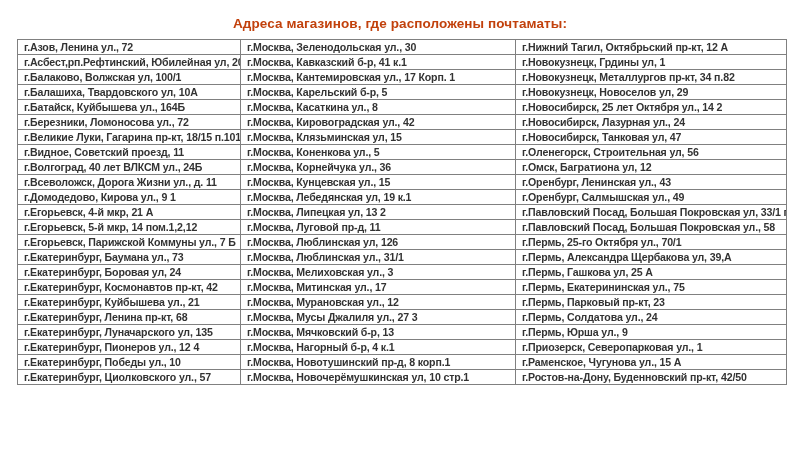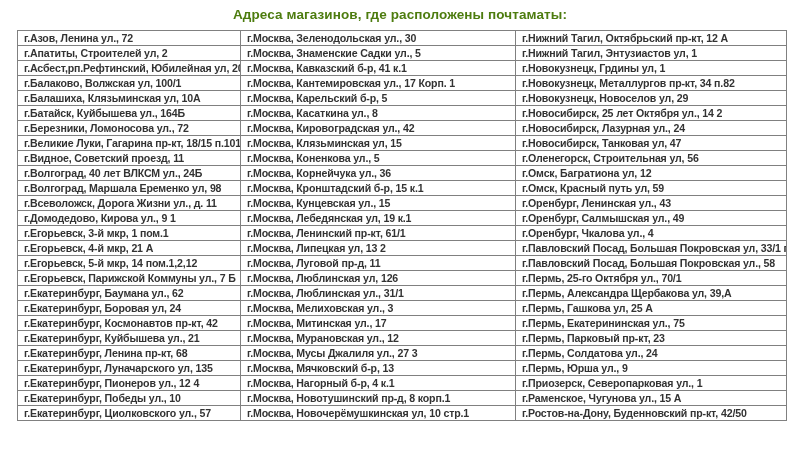--- a/index.html
+++ b/index.html
@@ -4,25 +4,25 @@
 <style>
   * { box-sizing: border-box; margin: 0; padding: 0; }
   html, body {
     width: 800px; height: 463px;
     background: #ffffff;
     font-family: "Liberation Sans", sans-serif;
     overflow: hidden;
   }
   .page { width: 800px; height: 463px; position: relative; }
   .title {
-    padding-top: 7px;
+    padding-top: 16px;
     text-align: center;
     font-size: 13.5px;
     font-weight: 700;
-    color: #4d7c0f;
+    color: #c2410c;
     letter-spacing: 0.1px;
   }
   table.address-table {
     border-collapse: collapse;
     table-layout: fixed;
     margin: 8px 0 0 17px;
     width: 769px;
     height: 337px;
   }
   table.address-table td {
@@ -50,36 +50,31 @@
       <col style="width:275px">
       <col style="width:271px">
     </colgroup>
     <tbody>
         <tr>
           <td>г.Азов, Ленина ул., 72</td>
           <td>г.Москва, Зеленодольская ул., 30</td>
           <td>г.Нижний Тагил, Октябрьский пр-кт, 12 А</td>
         </tr>
         <tr>
-          <td>г.Апатиты, Строителей ул, 2</td>
-          <td>г.Москва, Знаменские Садки ул., 5</td>
-          <td>г.Нижний Тагил, Энтузиастов ул, 1</td>
-        </tr>
-        <tr>
           <td>г.Асбест,рп.Рефтинский, Юбилейная ул, 20</td>
           <td>г.Москва, Кавказский б-р, 41 к.1</td>
           <td>г.Новокузнецк, Грдины ул, 1</td>
         </tr>
         <tr>
           <td>г.Балаково, Волжская ул, 100/1</td>
           <td>г.Москва, Кантемировская ул., 17 Корп. 1</td>
           <td>г.Новокузнецк, Металлургов пр-кт, 34 п.82</td>
         </tr>
         <tr>
-          <td>г.Балашиха, Клязьминская ул, 10А</td>
+          <td>г.Балашиха, Твардовского ул, 10А</td>
           <td>г.Москва, Карельский б-р, 5</td>
           <td>г.Новокузнецк, Новоселов ул, 29</td>
         </tr>
         <tr>
           <td>г.Батайск, Куйбышева ул., 164Б</td>
           <td>г.Москва, Касаткина ул., 8</td>
           <td>г.Новосибирск, 25 лет Октября ул., 14 2</td>
         </tr>
         <tr>
           <td>г.Березники, Ломоносова ул., 72</td>
@@ -95,56 +90,46 @@
           <td>г.Видное, Советский проезд, 11</td>
           <td>г.Москва, Коненкова ул., 5</td>
           <td>г.Оленегорск, Строительная ул, 56</td>
         </tr>
         <tr>
           <td>г.Волгоград, 40 лет ВЛКСМ ул., 24Б</td>
           <td>г.Москва, Корнейчука ул., 36</td>
           <td>г.Омск, Багратиона ул, 12</td>
         </tr>
         <tr>
-          <td>г.Волгоград, Маршала Еременко ул, 98</td>
-          <td>г.Москва, Кронштадский б-р, 15 к.1</td>
-          <td>г.Омск, Красный путь ул, 59</td>
-        </tr>
-        <tr>
           <td>г.Всеволожск, Дорога Жизни ул., д. 11</td>
           <td>г.Москва, Кунцевская ул., 15</td>
           <td>г.Оренбург, Ленинская ул., 43</td>
         </tr>
         <tr>
           <td>г.Домодедово, Кирова ул., 9 1</td>
           <td>г.Москва, Лебедянская ул, 19 к.1</td>
           <td>г.Оренбург, Салмышская ул., 49</td>
-        </tr>
-        <tr>
-          <td>г.Егорьевск, 3-й мкр, 1 пом.1</td>
-          <td>г.Москва, Ленинский пр-кт, 61/1</td>
-          <td>г.Оренбург, Чкалова ул., 4</td>
         </tr>
         <tr>
           <td>г.Егорьевск, 4-й мкр, 21 А</td>
           <td>г.Москва, Липецкая ул, 13 2</td>
           <td>г.Павловский Посад, Большая Покровская ул, 33/1 п.1</td>
         </tr>
         <tr>
           <td>г.Егорьевск, 5-й мкр, 14 пом.1,2,12</td>
           <td>г.Москва, Луговой пр-д, 11</td>
           <td>г.Павловский Посад, Большая Покровская ул., 58</td>
         </tr>
         <tr>
           <td>г.Егорьевск, Парижской Коммуны ул., 7 Б</td>
           <td>г.Москва, Люблинская ул, 126</td>
           <td>г.Пермь, 25-го Октября ул., 70/1</td>
         </tr>
         <tr>
-          <td>г.Екатеринбург, Баумана ул., 62</td>
+          <td>г.Екатеринбург, Баумана ул., 73</td>
           <td>г.Москва, Люблинская ул., 31/1</td>
           <td>г.Пермь, Александра Щербакова ул, 39,А</td>
         </tr>
         <tr>
           <td>г.Екатеринбург, Боровая ул, 24</td>
           <td>г.Москва, Мелиховская ул., 3</td>
           <td>г.Пермь, Гашкова ул, 25 А</td>
         </tr>
         <tr>
           <td>г.Екатеринбург, Космонавтов пр-кт, 42</td>

